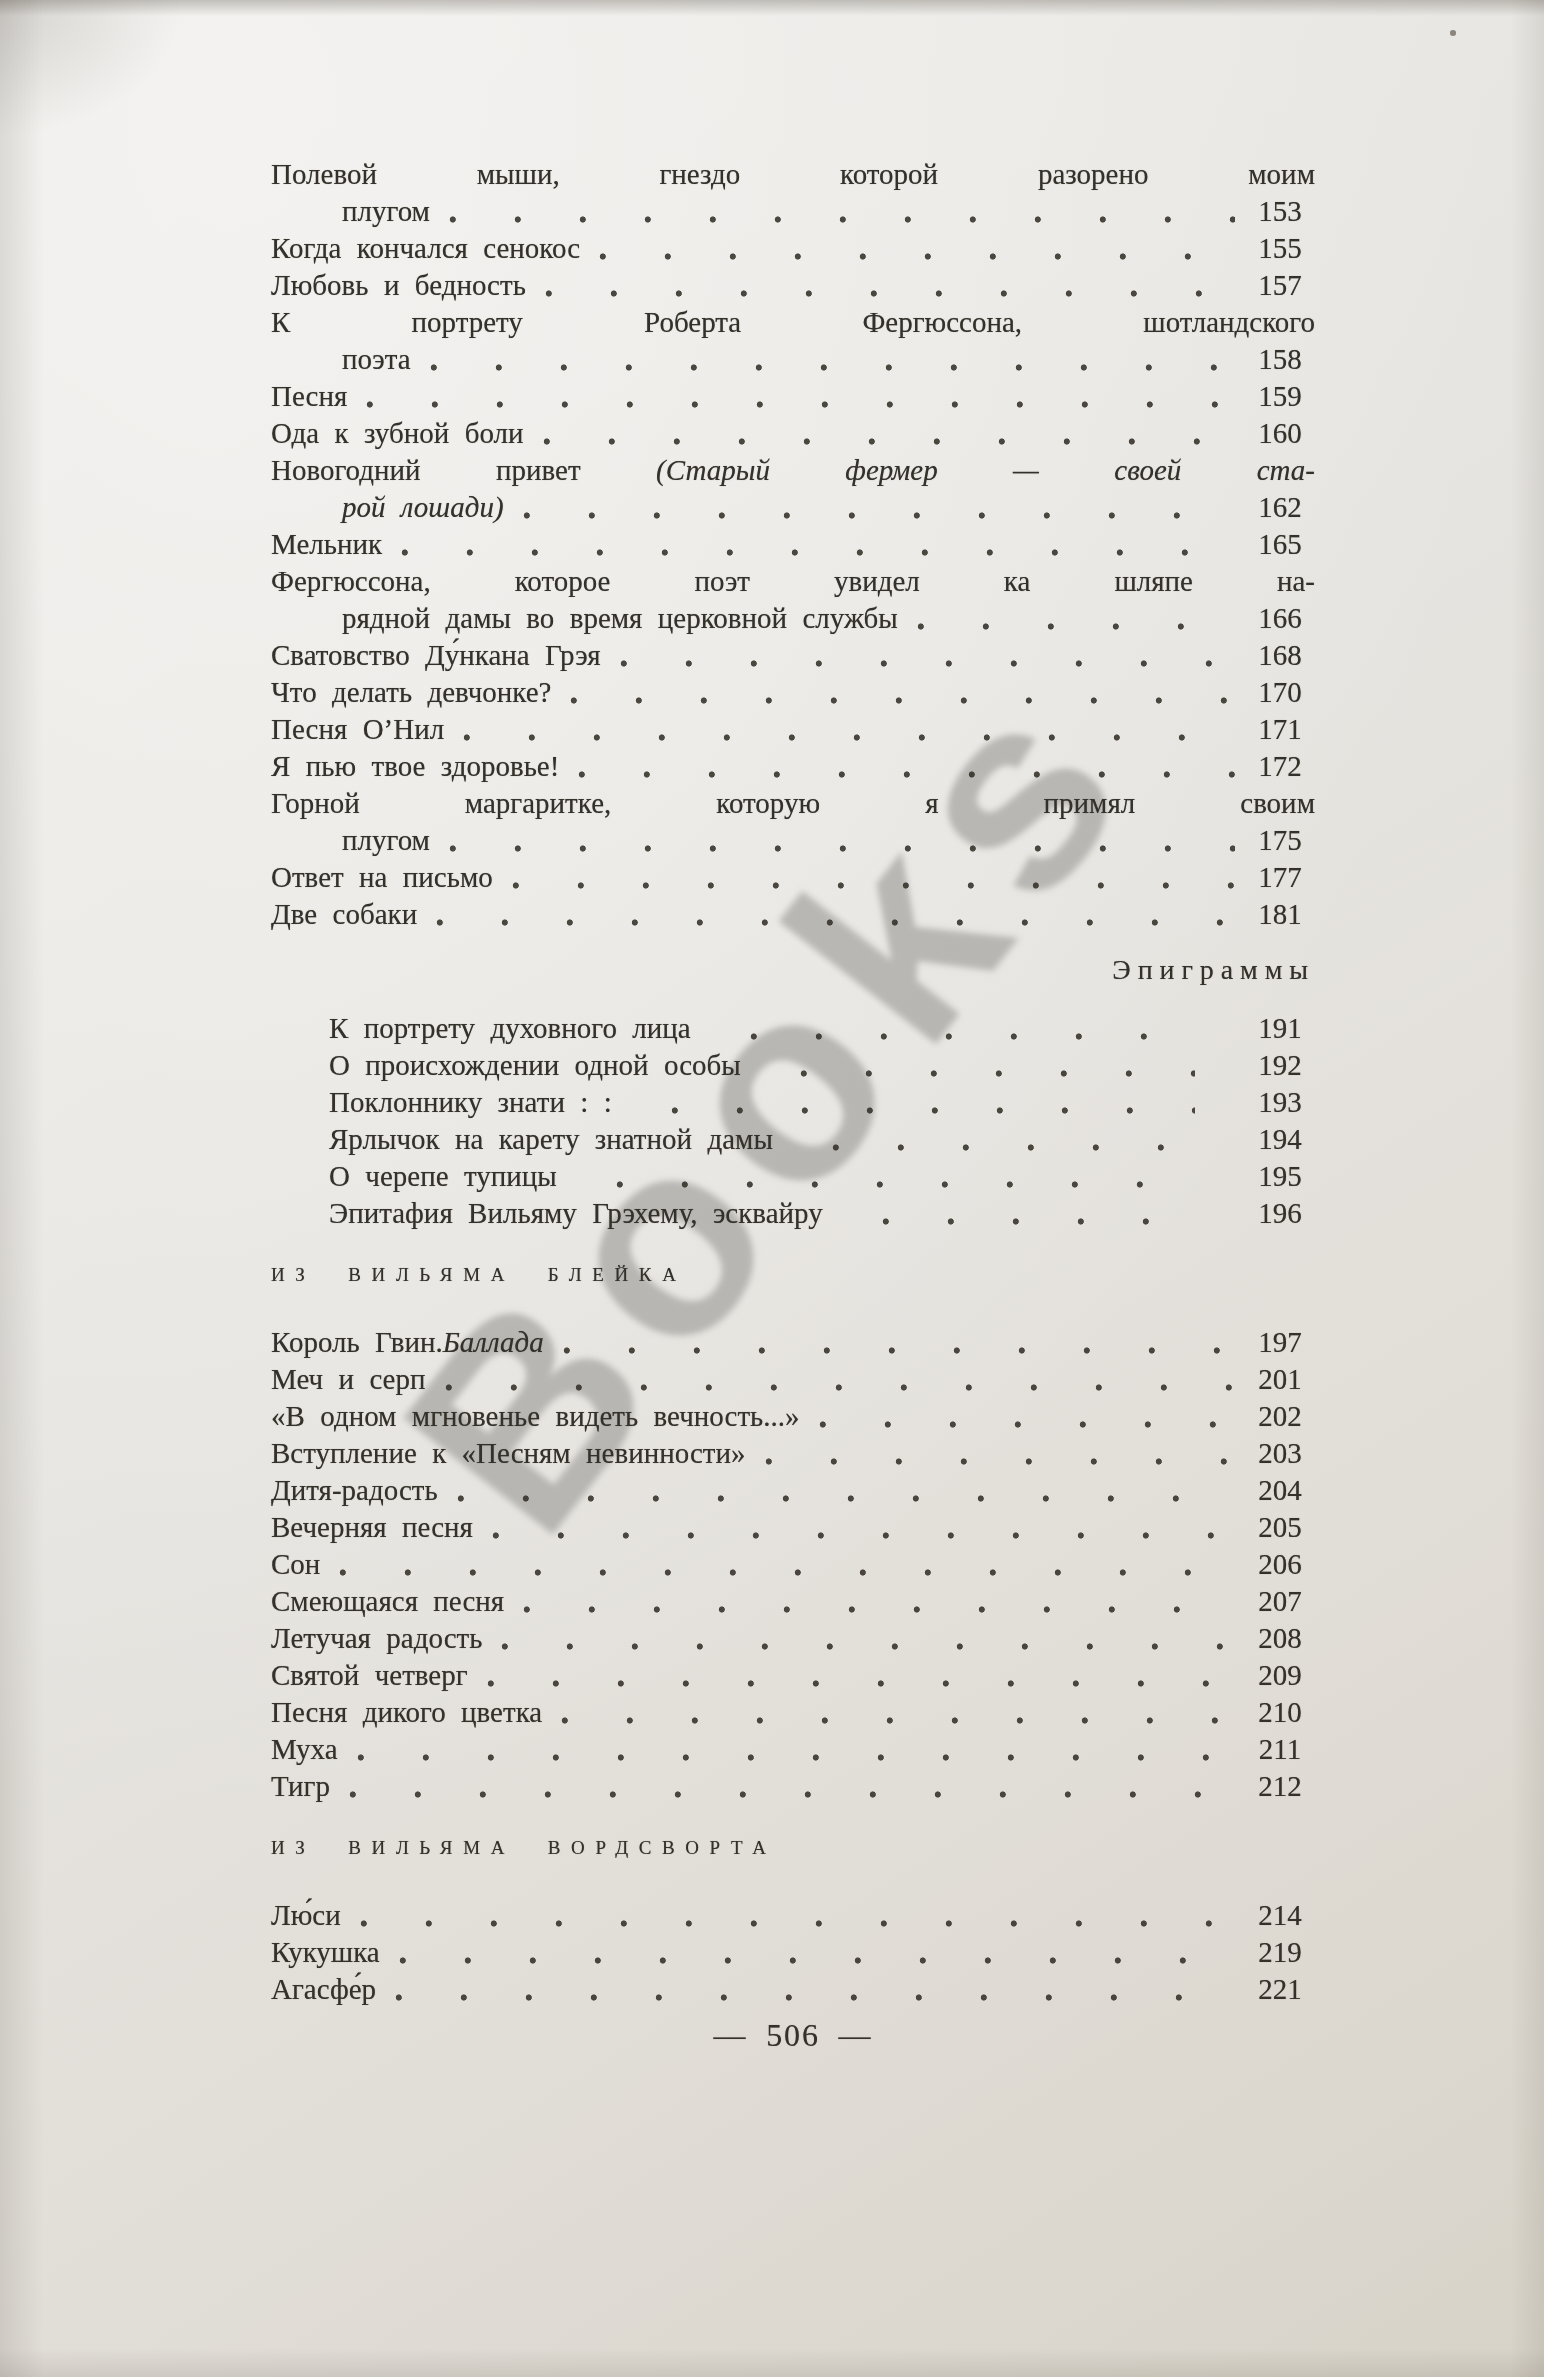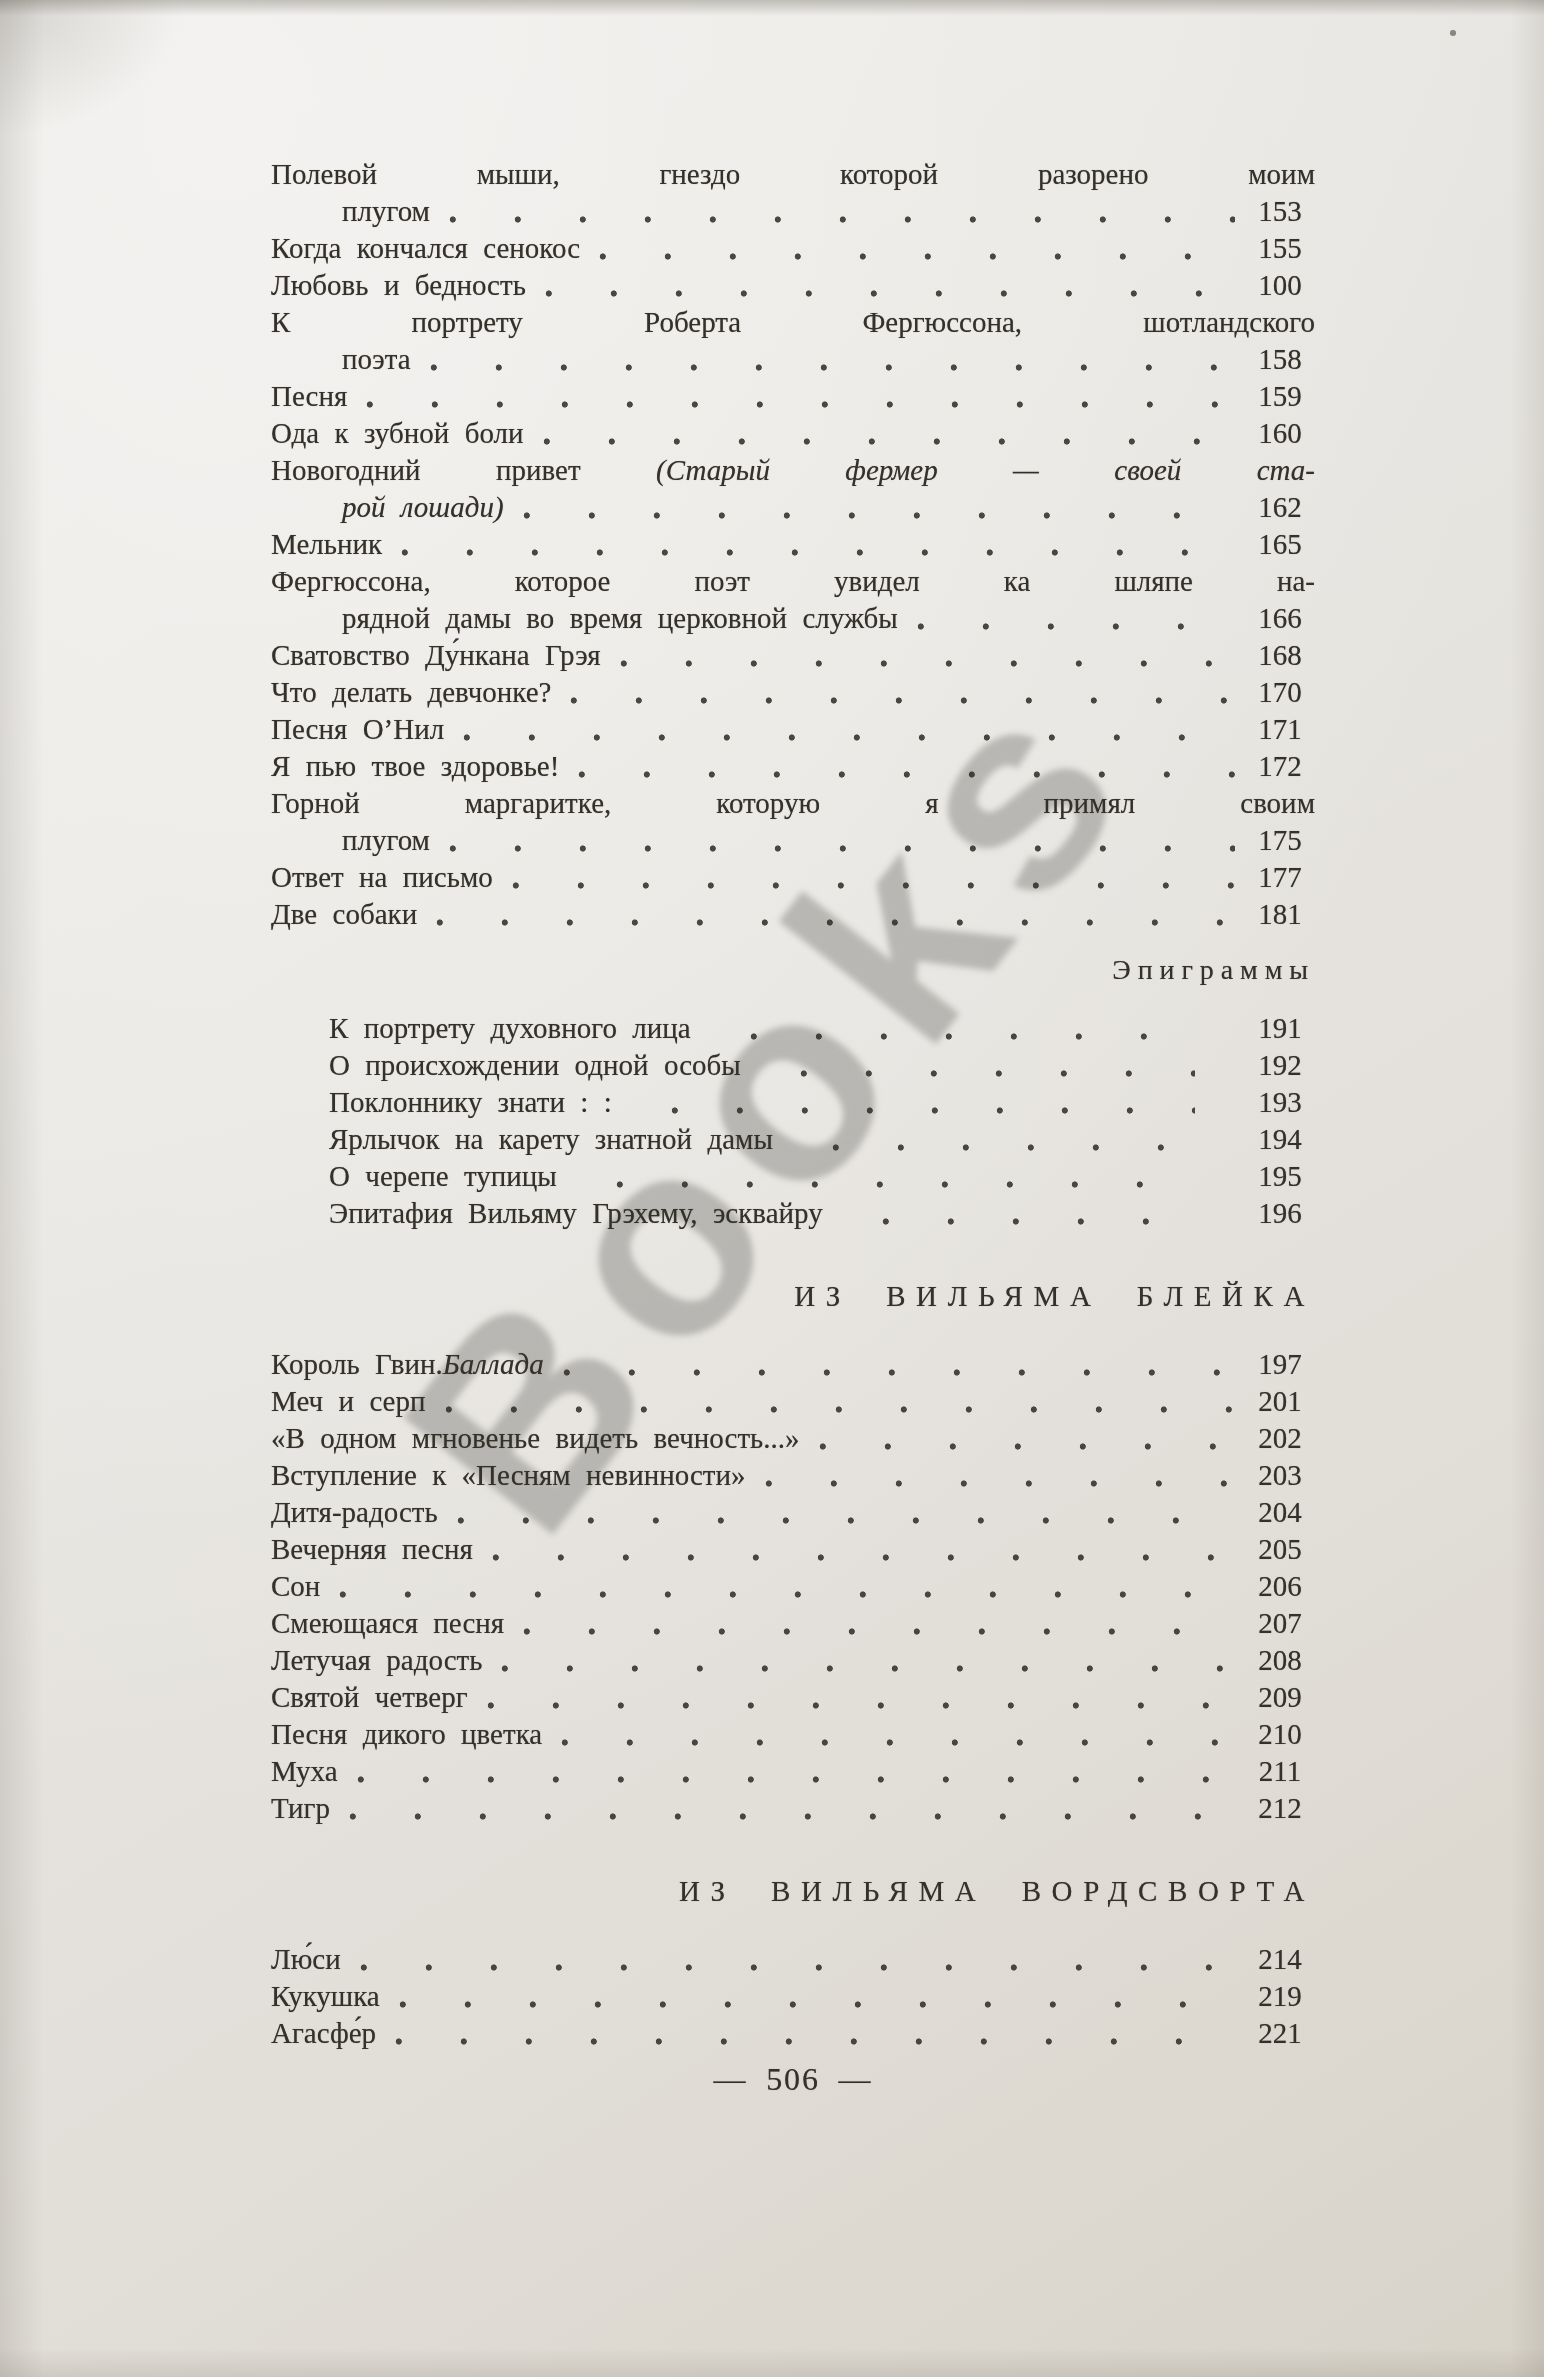--- a/index.html
+++ b/index.html
@@ -22,21 +22,21 @@
     flex:1 1 auto;align-self:flex-end;height:8.8px;
     margin:0 10px 6.3px 19px;
     background-image:radial-gradient(circle at 3.8px 4.4px, rgba(52,48,40,.88) 2.6px, rgba(52,48,40,0) 3.4px);
     background-size:65px 8.8px;background-repeat:repeat-x;
   }
   .p{flex:0 0 auto;min-width:70px;text-align:center;}
   .first{display:block;white-space:normal;text-align:justify;text-align-last:justify;}
   .wrap{padding-left:71px;}
   .sub{padding-left:58px;gap:40px;}
   .h1{display:block;white-space:normal;height:37px;font-size:28px;line-height:37px;letter-spacing:6.9px;margin:17.5px 0 22.5px 7.5px;text-align:right;}
-  .sec{display:block;white-space:normal;height:37px;font-size:29px;line-height:37px;letter-spacing:10.6px;word-spacing:17.5px;text-align:right;margin:46px 0 31px 0;}
+  .sec{display:block;white-space:normal;height:37px;font-size:19px;line-height:37px;letter-spacing:10.6px;word-spacing:17.5px;text-align:left;margin:24px 0 31px 0;}
   .pgnum{display:block;height:37px;font-size:32px;line-height:37px;text-align:center;margin-top:8.8px;letter-spacing:1.9px;word-spacing:8.8px;}
   .watermark{
     position:absolute;left:770px;top:1102px;
     transform:translate(-50%,-50%) rotate(-52deg);
     font-family:"Liberation Sans",sans-serif;font-weight:bold;
     font-size:275px;letter-spacing:29px;
     color:rgba(255,255,255,.42);
     filter:blur(3.1px);
     pointer-events:none;user-select:none;
   }
@@ -63,21 +63,21 @@
         <span class="p">153</span>
       </div>
     <div class="l">
         <span class="t">Когда кончался сенокос</span>
         <span class="lead"></span>
         <span class="p">155</span>
       </div>
     <div class="l">
         <span class="t">Любовь и бедность</span>
         <span class="lead"></span>
-        <span class="p">100</span>
+        <span class="p">157</span>
       </div>
     <div class="l first"><span class="t">К портрету Роберта Фергюссона, шотландского</span></div>
     <div class="l wrap">
         <span class="t">поэта</span>
         <span class="lead"></span>
         <span class="p">158</span>
       </div>
     <div class="l">
         <span class="t">Песня</span>
         <span class="lead"></span>

